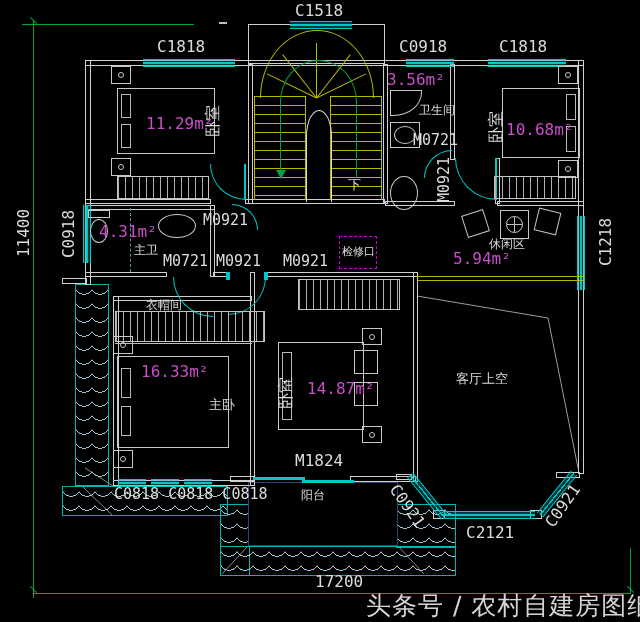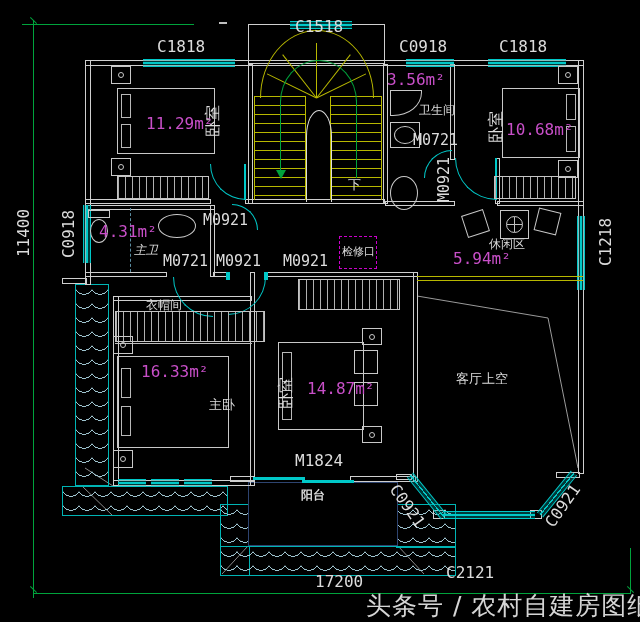--- a/index.html
+++ b/index.html
@@ -209,55 +209,56 @@
   <div class="bed" style="left:117px;top:356px;width:112px;height:92px;"></div>
   <div class="pillow" style="left:121px;top:368px;width:10px;height:30px;"></div>
   <div class="pillow" style="left:121px;top:406px;width:10px;height:30px;"></div>
   <div class="dots" style="left:118px;top:357px;width:60px;height:90px;clip-path:polygon(0 0,100% 0,0 100%);"></div>
   <div class="ns" style="left:113px;top:336px;width:20px;height:18px;"></div>
   <div class="ns" style="left:113px;top:450px;width:20px;height:18px;"></div>
 
   <div class="rail" style="left:417px;top:276px;width:166px;height:5px;"></div>
   <div class="dashbox" style="left:339px;top:236px;width:38px;height:33px;"></div>
 
-  <div class="lbl" style="left:295px;top:19px;">C1518</div>
+  <div class="lbl" style="left:295px;top:3px;">C1518</div>
   <div class="lbl" style="left:157px;top:39px;">C1818</div>
   <div class="lbl" style="left:399px;top:39px;">C0918</div>
   <div class="lbl" style="left:499px;top:39px;">C1818</div>
   <div class="rlbl rot" style="left:41px;top:226px;width:56px;">C0918</div>
   <div class="rlbl rot" style="left:578px;top:234px;width:56px;">C1218</div>
+  <div class="lbl" style="left:114px;top:487px;font-size:15px;">C0818 C0818 C0818</div>
   <div class="rlbl" style="left:381px;top:498px;width:52px;transform:rotate(55deg);">C0921</div>
-  <div class="lbl" style="left:446px;top:525px;margin-top:40px;">C2121</div>
+  <div class="lbl" style="left:466px;top:525px;">C2121</div>
   <div class="rlbl" style="left:537px;top:498px;width:52px;transform:rotate(-55deg);">C0921</div>
 
   <div class="lbl" style="left:203px;top:213px;font-size:15px;">M0921</div>
   <div class="lbl" style="left:163px;top:254px;font-size:15px;">M0721</div>
   <div class="lbl" style="left:216px;top:254px;font-size:15px;">M0921</div>
   <div class="lbl" style="left:283px;top:254px;font-size:15px;">M0921</div>
   <div class="lbl" style="left:413px;top:133px;font-size:15px;">M0721</div>
   <div class="rlbl rot" style="left:416px;top:172px;width:56px;font-size:15px;">M0921</div>
   <div class="lbl" style="left:295px;top:453px;">M1824</div>
 
   <div class="lbl area" style="left:146px;top:116px;">11.29m²</div>
   <div class="rlbl rot cn" style="left:198px;top:114px;width:30px;">卧室</div>
   <div class="lbl area" style="left:387px;top:72px;">3.56m²</div>
   <div class="lbl cn" style="left:419px;top:104px;">卫生间</div>
   <div class="lbl area" style="left:506px;top:122px;">10.68m²</div>
   <div class="rlbl rot cn" style="left:481px;top:120px;width:30px;">卧室</div>
   <div class="lbl area" style="left:99px;top:224px;">4.31m²</div>
-  <div class="lbl cn" style="left:134px;top:244px;font-style:italic;">主卫</div>
+  <div class="lbl cn" style="left:134px;top:244px;">主卫</div>
   <div class="lbl cn" style="left:489px;top:238px;">休闲区</div>
   <div class="lbl area" style="left:453px;top:251px;">5.94m²</div>
   <div class="lbl cn" style="left:146px;top:299px;">衣帽间</div>
   <div class="lbl area" style="left:141px;top:364px;">16.33m²</div>
   <div class="lbl cn" style="left:209px;top:398px;font-size:13px;">主卧</div>
   <div class="rlbl rot cn" style="left:271px;top:386px;width:30px;">卧室</div>
   <div class="lbl area" style="left:307px;top:381px;">14.87m²</div>
   <div class="lbl cn" style="left:456px;top:372px;font-size:13px;">客厅上空</div>
-  <div class="lbl cn" style="left:301px;top:489px;font-weight:bold;">阳台</div>
+  <div class="lbl cn" style="left:301px;top:489px;">阳台</div>
   <div class="lbl cn" style="left:348px;top:178px;font-size:13px;">下</div>
   <div class="lbl cn" style="left:342px;top:246px;font-size:11px;">检修口</div>
 
   <div class="rlbl rot" style="left:-6px;top:225px;width:60px;">11400</div>
   <div class="lbl" style="left:315px;top:574px;">17200</div>
 
   <div class="wm" style="left:366px;top:589px;">头条号 / 农村自建房图纸</div>
 
 </div>
 

